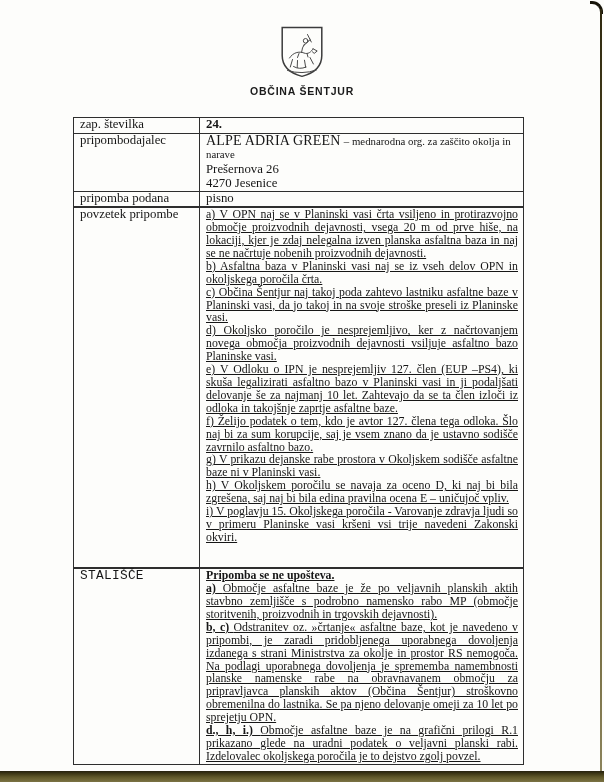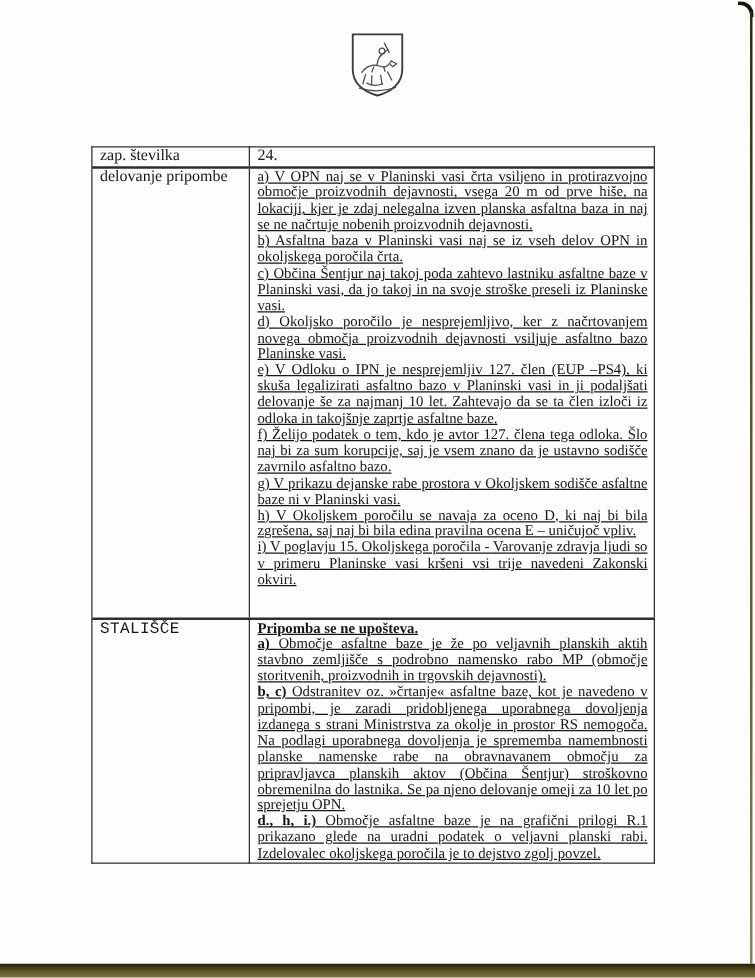--- a/index.html
+++ b/index.html
@@ -22,21 +22,21 @@
     position:absolute;left:73px;top:117px;width:450px;
     border-collapse:collapse;table-layout:fixed;
   }
   table.doc td{
     border:1px solid #2e2e2e;vertical-align:top;
     padding:0 5px 1px 6px;font-size:12.8px;line-height:13.6px;
   }
   col.c-label{width:126px;}
   col.c-value{width:324px;}
   tr.row-sm td{height:13px;line-height:13.5px;}
-  td.val-num{font-weight:normal;padding-left:8px;}
+  td.val-num{font-weight:bold;padding-left:8px;}
   td.val{padding-left:8px;padding-right:5px;}
   .org-name{font-size:14px;letter-spacing:.2px;}
   .org-desc{font-size:10.8px;}
   .addr{font-size:12.8px;line-height:14px;}
   tr.thick td{border-top-width:2px;}
   td.cell-flow{padding-top:2px;}
   td.cell-flow p{
     margin:0;font-size:11.8px;line-height:12.9px;
     text-align:justify;
     text-decoration:underline;
@@ -73,39 +73,52 @@
         <path d="M33,22.8 l4.2,2.2 l-3,2.4 l-1.8,-1.6"></path>
         <path d="M12.5,33.5 l-2.2,7.5 M17.5,34.5 l-0.3,7.2 M24.5,34.2 l1.2,7.3 M30,31.5 l3.4,6.5"></path>
         <path d="M7.5,44.5 q14.5,4.5 29,-0.5"></path>
         <path d="M13.5,40.5 q6,3.5 12.5,0.5"></path>
         <path d="M21.5,26.5 q0.5,-5 2.8,-8.2"></path>
         <circle cx="25.6" cy="14.8" r="2.3"></circle>
         <path d="M23.8,19.5 l6.5,-6 M27.5,8.5 l3.8,7.5"></path>
         <path d="M19,27.5 l-1.5,4 M27,27.5 l1,3.5"></path>
       </g>
     </svg>
+    <div class="crest-title">OBČINA ŠENTJUR</div>
   </div>
 
   <table class="doc">
     <colgroup>
         <col class="c-label">
         <col class="c-value">
       </colgroup>
 
     <tbody>
         <tr class="row-sm">
       <td>zap. številka</td>
       <td class="val-num">24.</td>
     </tr>
 
+    <tr>
+      <td>pripombodajalec</td>
+      <td class="val">
+        <div><span class="org-name">ALPE ADRIA GREEN</span> <span class="org-desc">– mednarodna org. za zaščito okolja in narave</span></div>
+        <div class="addr">Prešernova 26</div>
+        <div class="addr">4270 Jesenice</div>
+      </td>
+    </tr>
 
+    <tr class="row-sm">
+      <td>pripomba podana</td>
+      <td class="val">pisno</td>
+    </tr>
 
 
     <tr class="thick">
-      <td>delovanje pripombe</td>
+      <td>povzetek pripombe</td>
       <td class="val cell-flow povzetek-cell">
         <p>a) V OPN naj se v Planinski vasi črta vsiljeno in protirazvojno območje proizvodnih dejavnosti, vsega 20 m od prve hiše, na lokaciji, kjer je zdaj nelegalna izven planska asfaltna baza in naj se ne načrtuje nobenih proizvodnih dejavnosti.</p>
         <p>b) Asfaltna baza v Planinski vasi naj se iz vseh delov OPN in okoljskega poročila črta.</p>
         <p>c) Občina Šentjur naj takoj poda zahtevo lastniku asfaltne baze v Planinski vasi, da jo takoj in na svoje stroške preseli iz Planinske vasi.</p>
         <p>d) Okoljsko poročilo je nesprejemljivo, ker z načrtovanjem novega območja proizvodnih dejavnosti vsiljuje asfaltno bazo Planinske vasi.</p>
         <p>e) V Odloku o IPN je nesprejemljiv 127. člen (EUP –PS4), ki skuša legalizirati asfaltno bazo v Planinski vasi in ji podaljšati delovanje še za najmanj 10 let. Zahtevajo da se ta člen izloči iz odloka in takojšnje zaprtje asfaltne baze.</p>
         <p>f) Želijo podatek o tem, kdo je avtor 127. člena tega odloka. Šlo naj bi za sum korupcije, saj je vsem znano da je ustavno sodišče zavrnilo asfaltno bazo.</p>
         <p>g) V prikazu dejanske rabe prostora v Okoljskem sodišče asfaltne baze ni v Planinski vasi.</p>
         <p>h) V Okoljskem poročilu se navaja za oceno D, ki naj bi bila zgrešena, saj naj bi bila edina pravilna ocena E – uničujoč vpliv.</p>
         <p>i) V poglavju 15. Okoljskega poročila - Varovanje zdravja ljudi so v primeru Planinske vasi kršeni vsi trije navedeni Zakonski okviri.</p>

